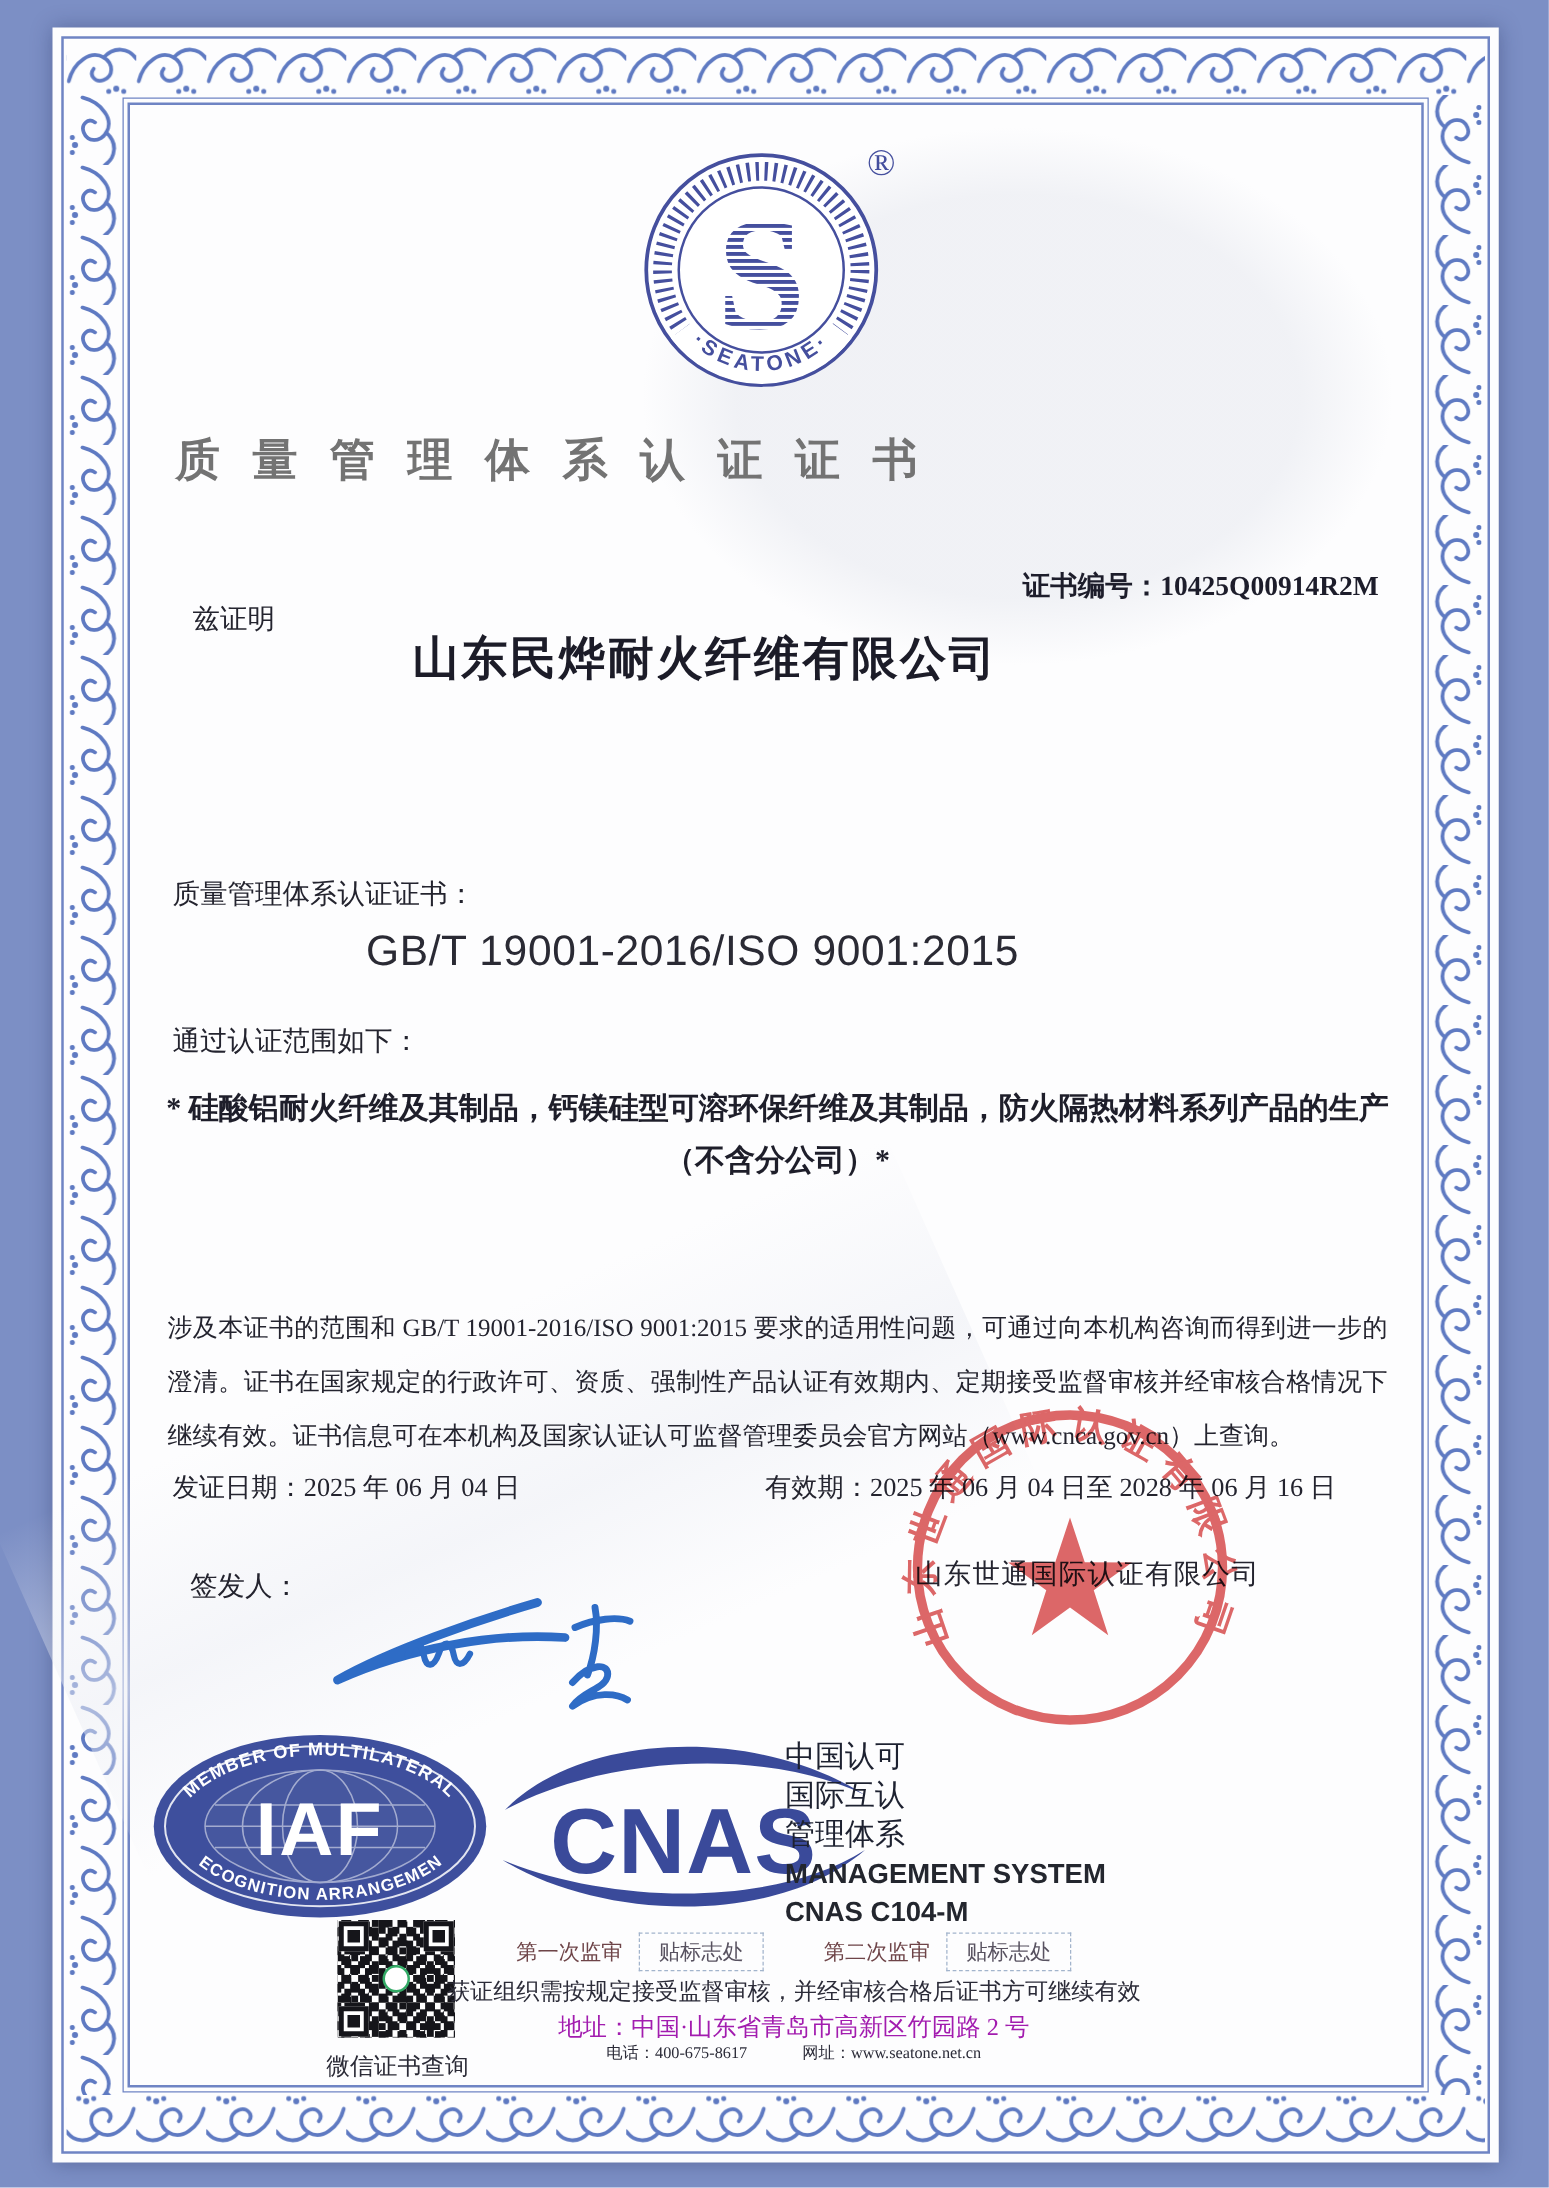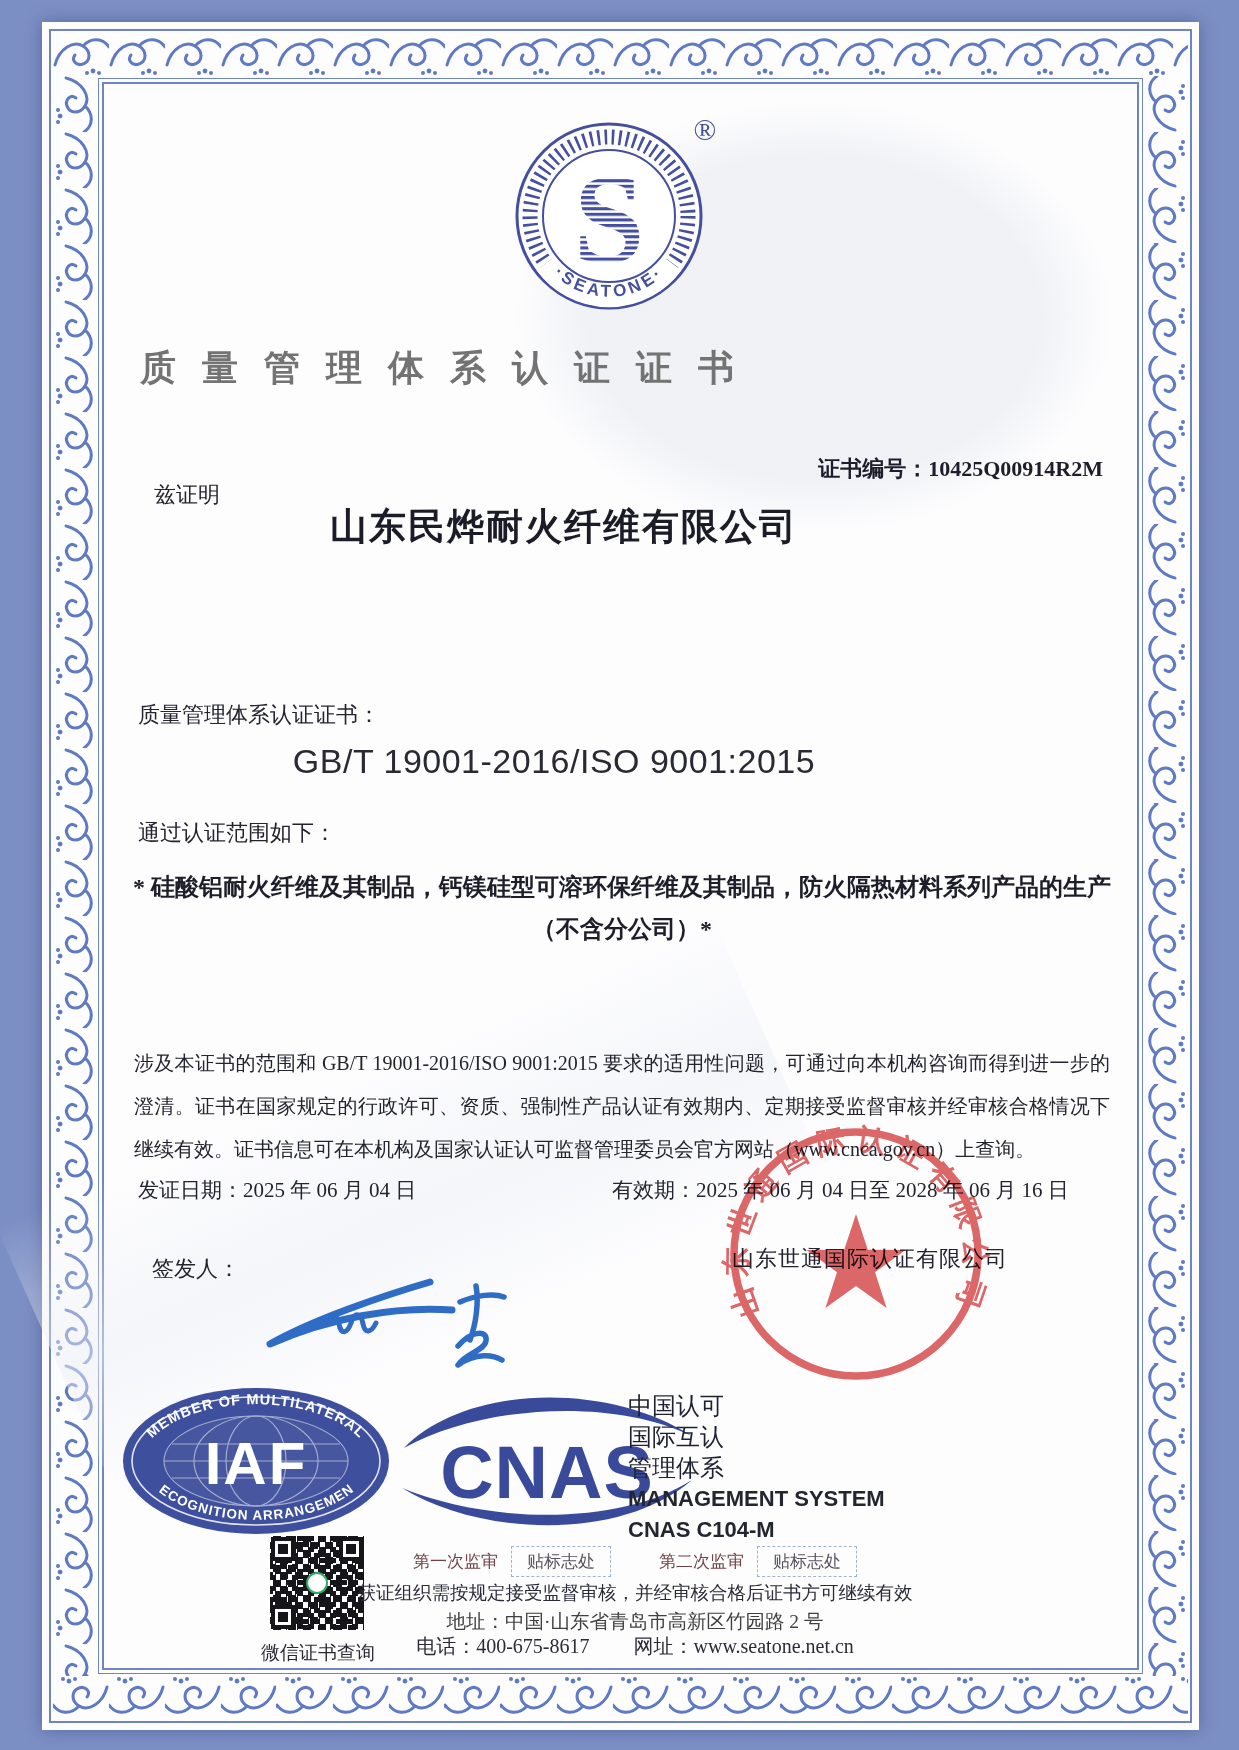--- a/index.html
+++ b/index.html
@@ -65,22 +65,22 @@
   .qr-finder.tl{left:1px;top:1px}.qr-finder.tr{right:1px;top:1px}.qr-finder.bl{left:1px;bottom:1px}
   .qr-center{position:absolute;left:36px;top:36px;width:22px;height:22px;border-radius:50%;
     background:#fff;border:2px solid #3a6;box-sizing:border-box}
   .qr-label{left:136px;top:1544px;width:136px;text-align:center;font-size:19px;color:#2a2a36}
 
   .audit-row{left:236px;top:1450px;width:570px;display:flex;align-items:center;justify-content:center;
     font-size:17px;color:#6e4448;white-space:nowrap}
   .sticker{border:1.5px dashed #a2b4cc;padding:3px 15px;margin-left:13px;color:#585260}
   .sticker.gap{margin-right:48px}
   .audit-note{left:226px;top:1484px;width:590px;text-align:center;font-size:18.5px;color:#2b2b38}
-  .org-addr{left:226px;top:1512px;width:590px;text-align:center;font-size:19.5px;color:#404040}
-  .contact{left:226px;top:1537px;width:590px;display:flex;justify-content:center;gap:44px;font-size:20px;color:#2b2b38}
+  .org-addr{left:226px;top:1512px;width:590px;text-align:center;font-size:19.5px;color:#a21caf}
+  .contact{left:226px;top:1537px;width:590px;display:flex;justify-content:center;gap:44px;font-size:13px;color:#2b2b38}
 </style>
 </head>
 <body>
 
 <div class="sheet">
   <div class="frame-outer"></div>
 
   <div class="strip top">
     <svg preserveAspectRatio="none">
       <defs>

